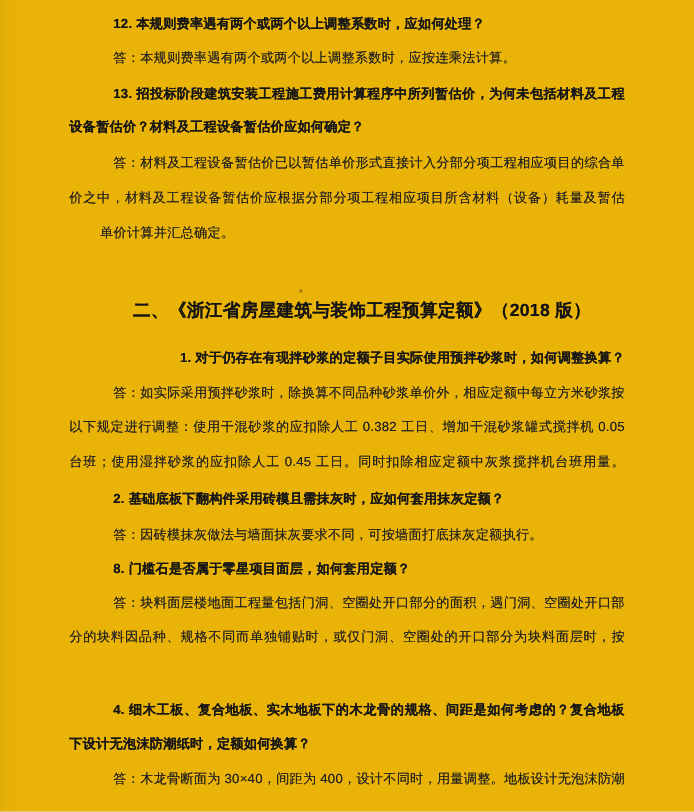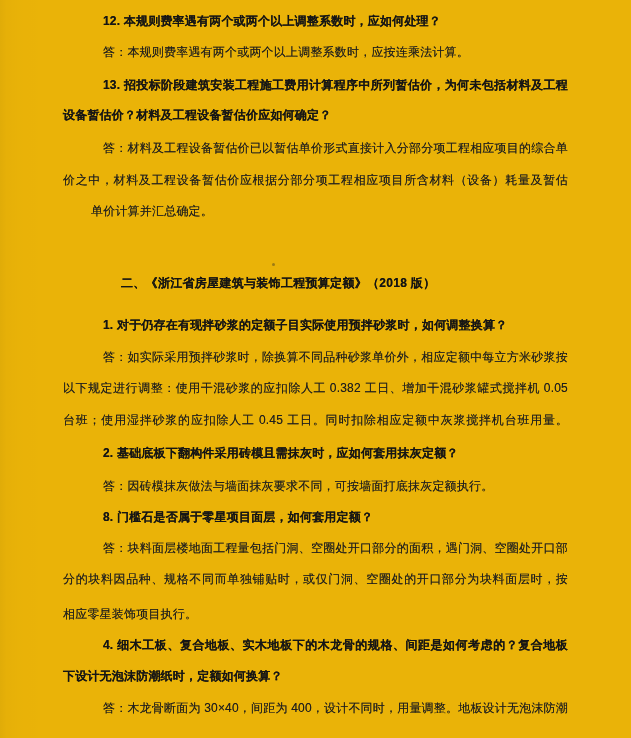--- a/index.html
+++ b/index.html
@@ -48,21 +48,21 @@
     font-weight: 700;
     text-shadow: 0 0 0.6px rgba(20,20,20,0.8);
     color: #151515;
   }
   .line.indent { text-indent: 40px; }
   .line.stretch {
     text-align: justify;
     text-align-last: justify;
   }
   .line.heading {
-    font-size: 12px;
+    font-size: 16px;
     font-weight: 700;
     text-indent: 58px;
     letter-spacing: 0.3px;
     color: #141414;
     text-shadow: 0 0 0.6px rgba(15,15,15,0.8);
   }
   .scan-speck {
     position: absolute;
     left: 272px;
     top: 263px;
@@ -79,27 +79,26 @@
   <div class="scan-speck"></div>
   <div class="text-block" id="text-block">
       <div class="line bold indent" style="top: 13px;">12. 本规则费率遇有两个或两个以上调整系数时，应如何处理？</div>
       <div class="line indent" style="top: 44px;">答：本规则费率遇有两个或两个以上调整系数时，应按连乘法计算。</div>
       <div class="line bold indent stretch" style="top: 77px;">13. 招投标阶段建筑安装工程施工费用计算程序中所列暂估价，为何未包括材料及工程</div>
       <div class="line bold" style="top: 107px;">设备暂估价？材料及工程设备暂估价应如何确定？</div>
       <div class="line indent stretch" style="top: 140px;">答：材料及工程设备暂估价已以暂估单价形式直接计入分部分项工程相应项目的综合单</div>
       <div class="line stretch" style="top: 172px;">价之中，材料及工程设备暂估价应根据分部分项工程相应项目所含材料（设备）耗量及暂估</div>
       <div class="line" style="top: 203px; margin-left: 28px;">单价计算并汇总确定。</div>
       <div class="line heading" style="top: 275px;">二、《浙江省房屋建筑与装饰工程预算定额》（2018 版）</div>
-      <div class="line bold indent" style="top: 317px;">1. 对于仍存在有现拌砂浆的定额子目实际使用预拌砂浆时，如何调整换算？</div>
+      <div class="line bold indent" style="top: 317px; text-align: right;">1. 对于仍存在有现拌砂浆的定额子目实际使用预拌砂浆时，如何调整换算？</div>
       <div class="line indent stretch" style="top: 349px;">答：如实际采用预拌砂浆时，除换算不同品种砂浆单价外，相应定额中每立方米砂浆按</div>
       <div class="line stretch" style="top: 380px;">以下规定进行调整：使用干混砂浆的应扣除人工 0.382 工日、增加干混砂浆罐式搅拌机 0.05</div>
       <div class="line stretch" style="top: 412px;">台班；使用湿拌砂浆的应扣除人工 0.45 工日。同时扣除相应定额中灰浆搅拌机台班用量。</div>
       <div class="line bold indent" style="top: 445px;">2. 基础底板下翻构件采用砖模且需抹灰时，应如何套用抹灰定额？</div>
       <div class="line indent" style="top: 478px;">答：因砖模抹灰做法与墙面抹灰要求不同，可按墙面打底抹灰定额执行。</div>
       <div class="line bold indent" style="top: 509px;">8. 门槛石是否属于零星项目面层，如何套用定额？</div>
       <div class="line stretch" style="top: 571px;">分的块料因品种、规格不同而单独铺贴时，或仅门洞、空圈处的开口部分为块料面层时，按</div>
       <div class="line indent stretch" style="top: 540px;">答：块料面层楼地面工程量包括门洞、空圈处开口部分的面积，遇门洞、空圈处开口部</div>
-      <div class="line" style="top: 606px;">相应零星装饰项目执行。</div>
       <div class="line bold indent stretch" style="top: 637px;">4. 细木工板、复合地板、实木地板下的木龙骨的规格、间距是如何考虑的？复合地板</div>
       <div class="line bold" style="top: 668px;">下设计无泡沫防潮纸时，定额如何换算？</div>
       <div class="line indent stretch" style="top: 700px;">答：木龙骨断面为 30×40，间距为 400，设计不同时，用量调整。地板设计无泡沫防潮</div>
     </div>
 </div>
 
 </body></html>

